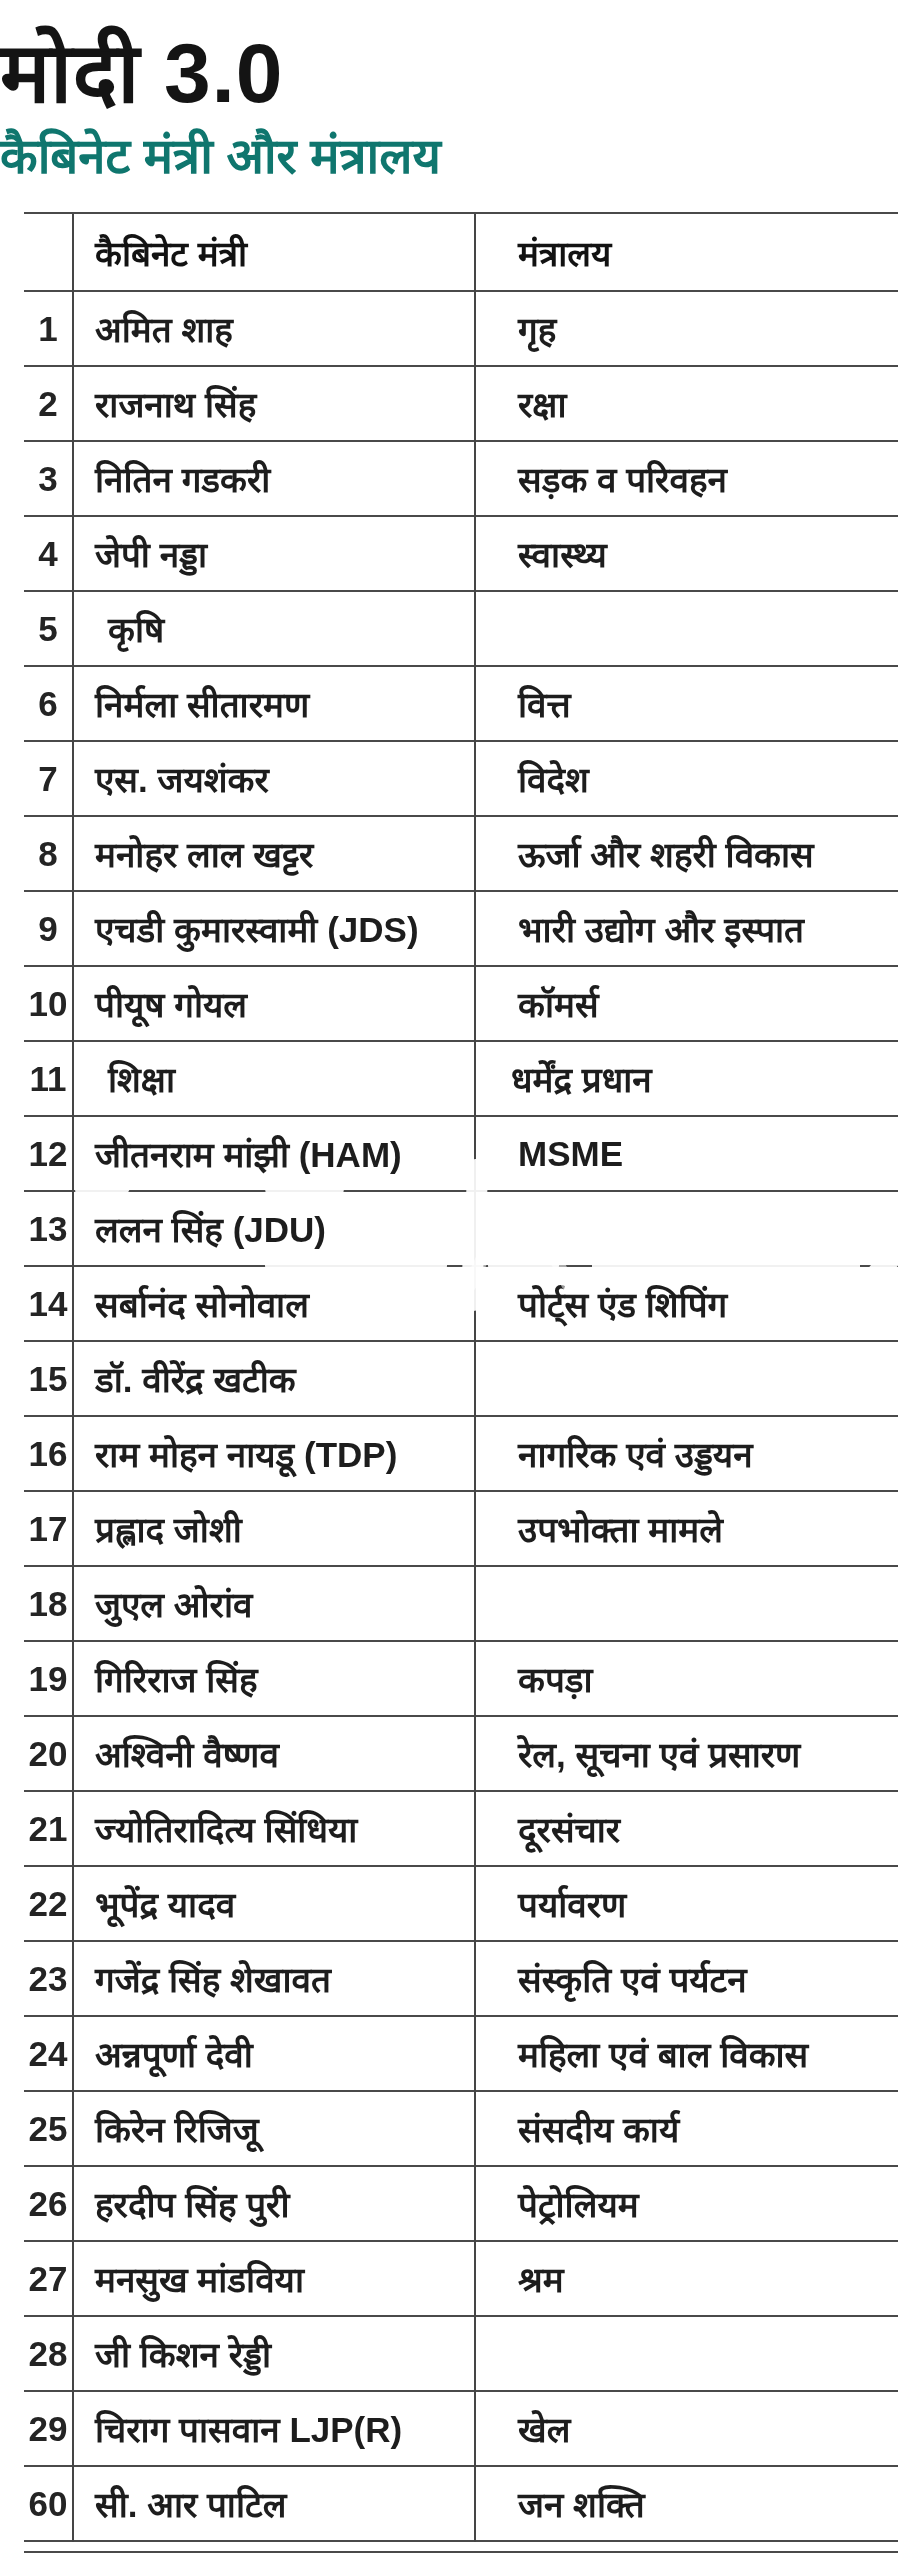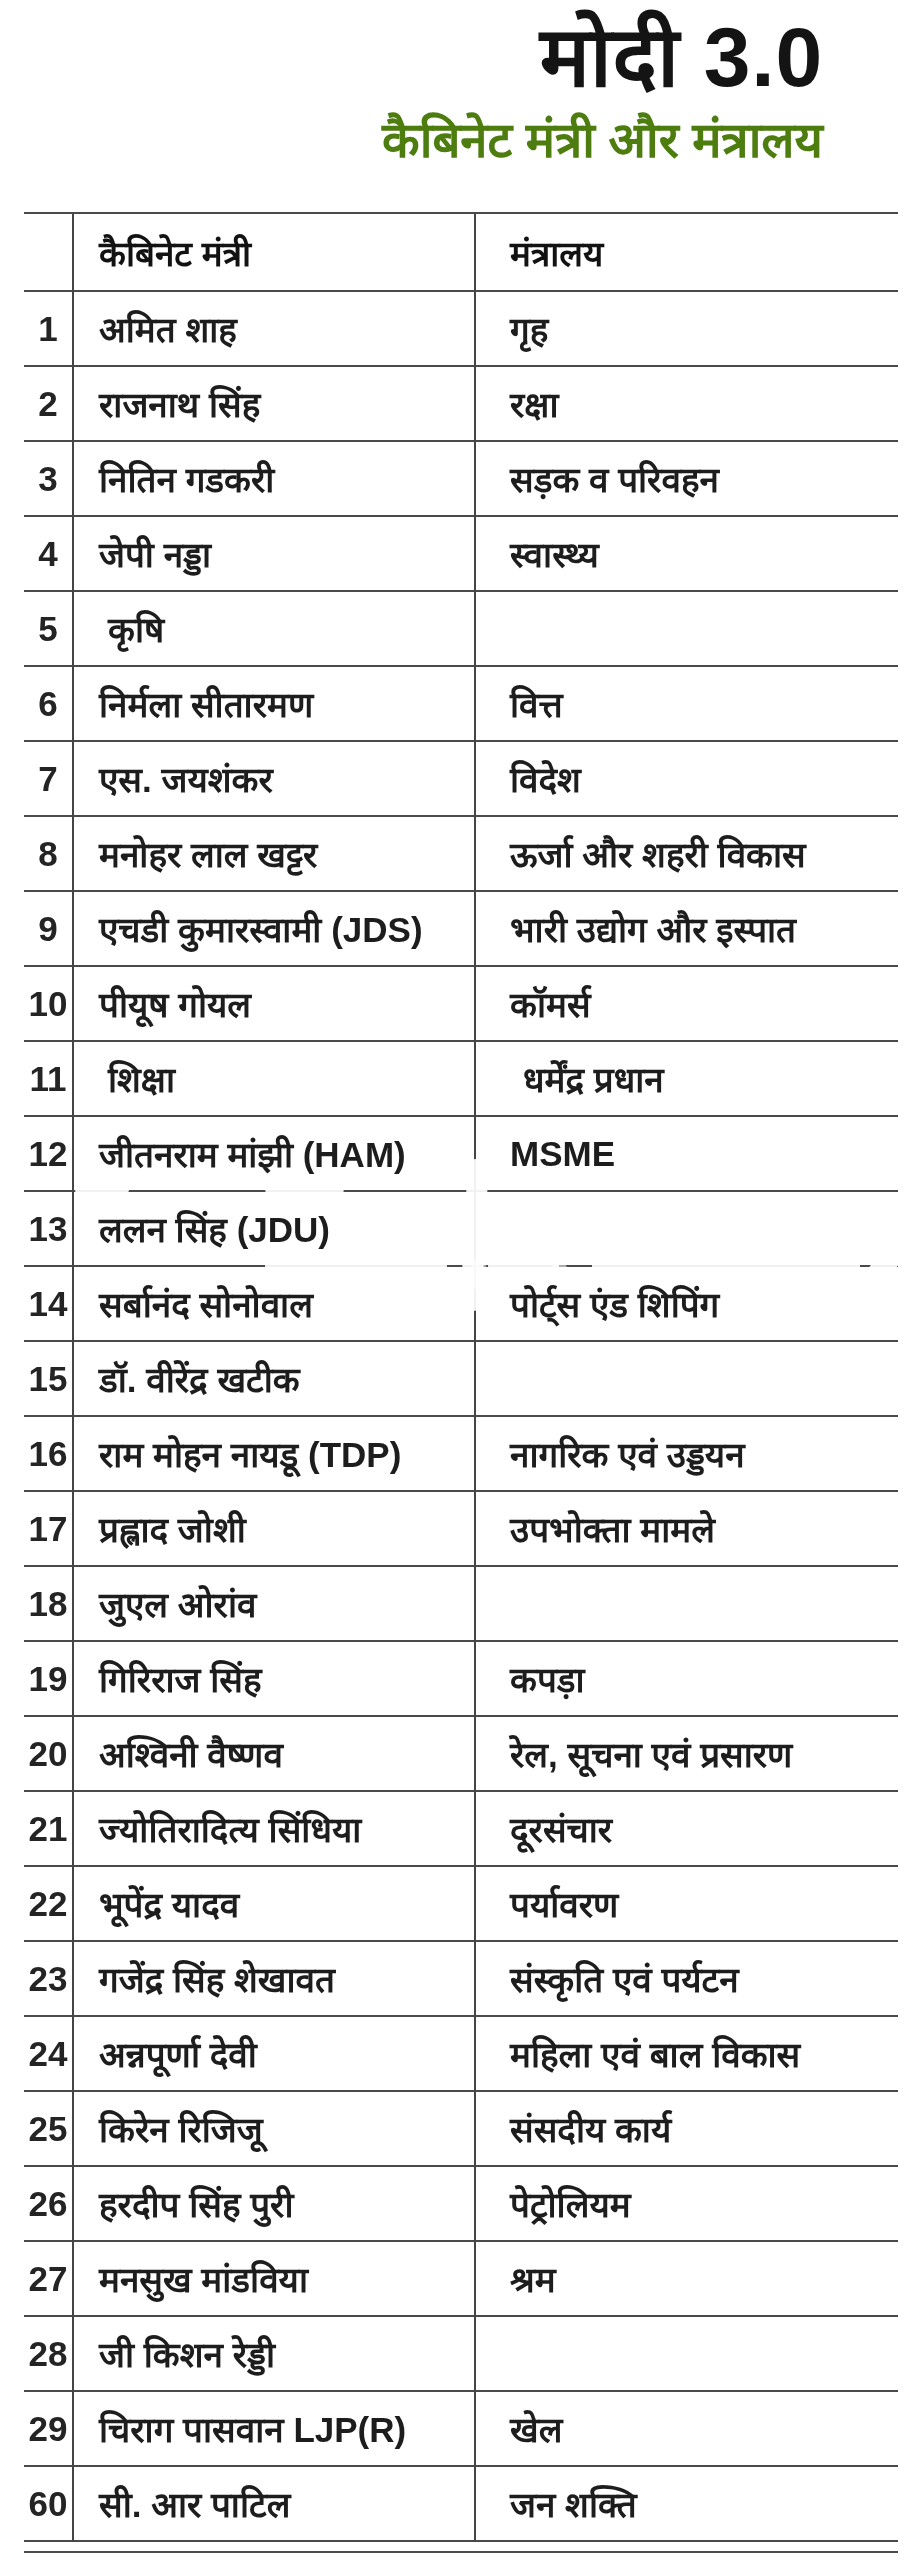--- a/index.html
+++ b/index.html
@@ -1,30 +1,30 @@
 <!DOCTYPE html>
 <html style="font-size:12.6px"><head>
 <meta charset="utf-8">
 <style>
   html,body{margin:0;padding:0;}
   body{
     width:918px;height:2576px;position:relative;background:#ffffff;
     font-family:"Liberation Sans","DejaVu Sans",sans-serif;color:#1f1f1f;
     overflow:hidden;
   }
-  .header-block{position:absolute;top:11px;left:0;width:823px;text-align:right;}
+  .header-block{position:absolute;top:27px;left:0;width:823px;text-align:left;}
   .title{font-size:84px;font-weight:900;color:#141414;line-height:1.1;letter-spacing:0.8px;}
-  .subtitle{font-size:49px;font-weight:800;color:#4d7c0f;margin-top:11px;line-height:1.1;padding-left:24px;}
+  .subtitle{font-size:49px;font-weight:800;color:#0f766e;margin-top:11px;line-height:1.1;}
 
   .table{position:absolute;top:212px;left:24px;width:874px;border-top:2.4px solid #4a4a4a;}
   .row{display:flex;align-items:center;height:75px;border-bottom:2.4px solid #4a4a4a;box-sizing:border-box;}
   .row.header{height:78px;}
   .cell{box-sizing:border-box;white-space:nowrap;overflow:visible;}
   .cell.num{width:48px;text-align:center;font-size:35px;font-weight:700;color:#242424;}
-  .cell.name{width:402px;padding-left:27px;font-size:35px;font-weight:700;color:#1d1d1d;}
+  .cell.name{width:402px;padding-left:15px;font-size:35px;font-weight:700;color:#1d1d1d;margin-left:8px;}
   .cell.ministry{flex:1;padding-left:36px;font-size:35px;font-weight:700;color:#1d1d1d;}
   .row.header .cell{font-weight:800;color:#121212;}
 
   .vline{position:absolute;top:0;width:2.4px;height:100%;background:#454545;}
   .vline1{left:48px;}
   .vline2{left:450px;}
   .table::after{content:"";position:absolute;left:0;right:0;bottom:-11px;height:2.4px;background:#4a4a4a;}
 
   
   .wm{position:absolute;background:#ffffff;opacity:0.92;z-index:5;border-radius:8px;}

